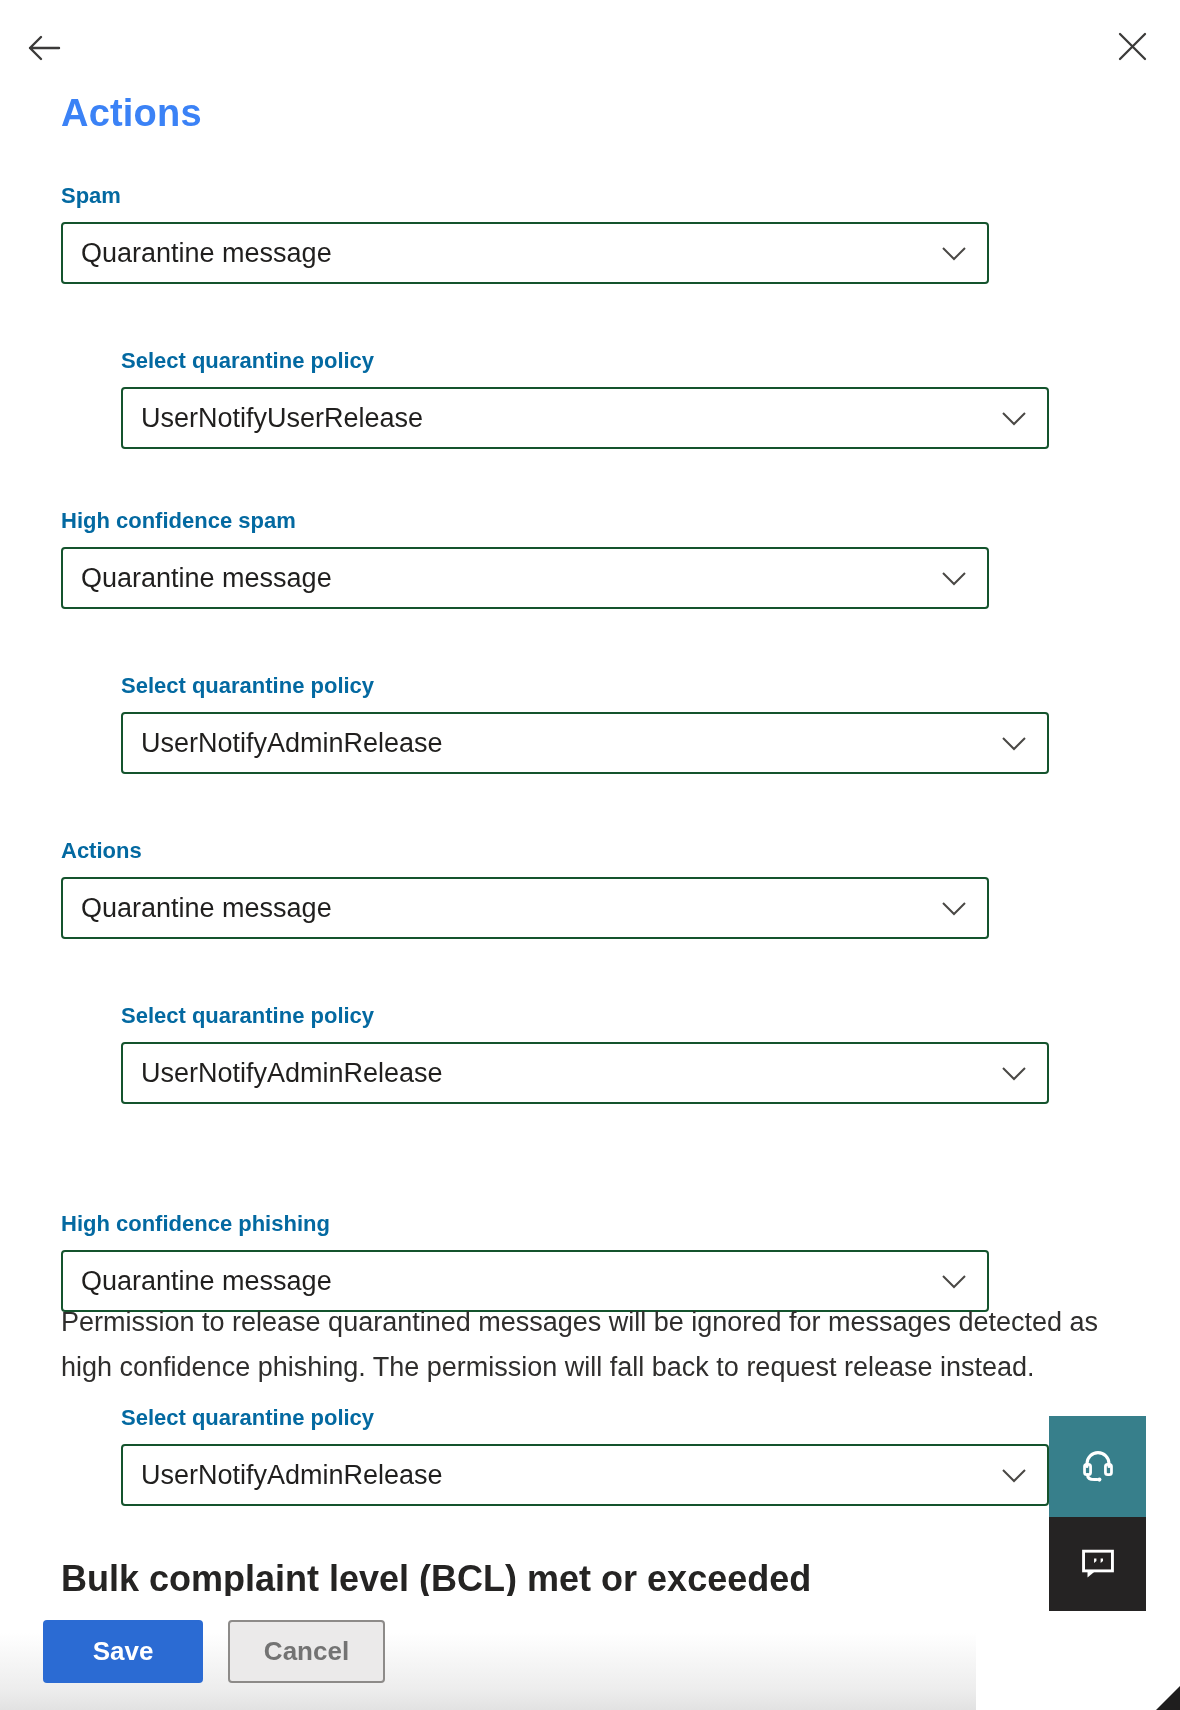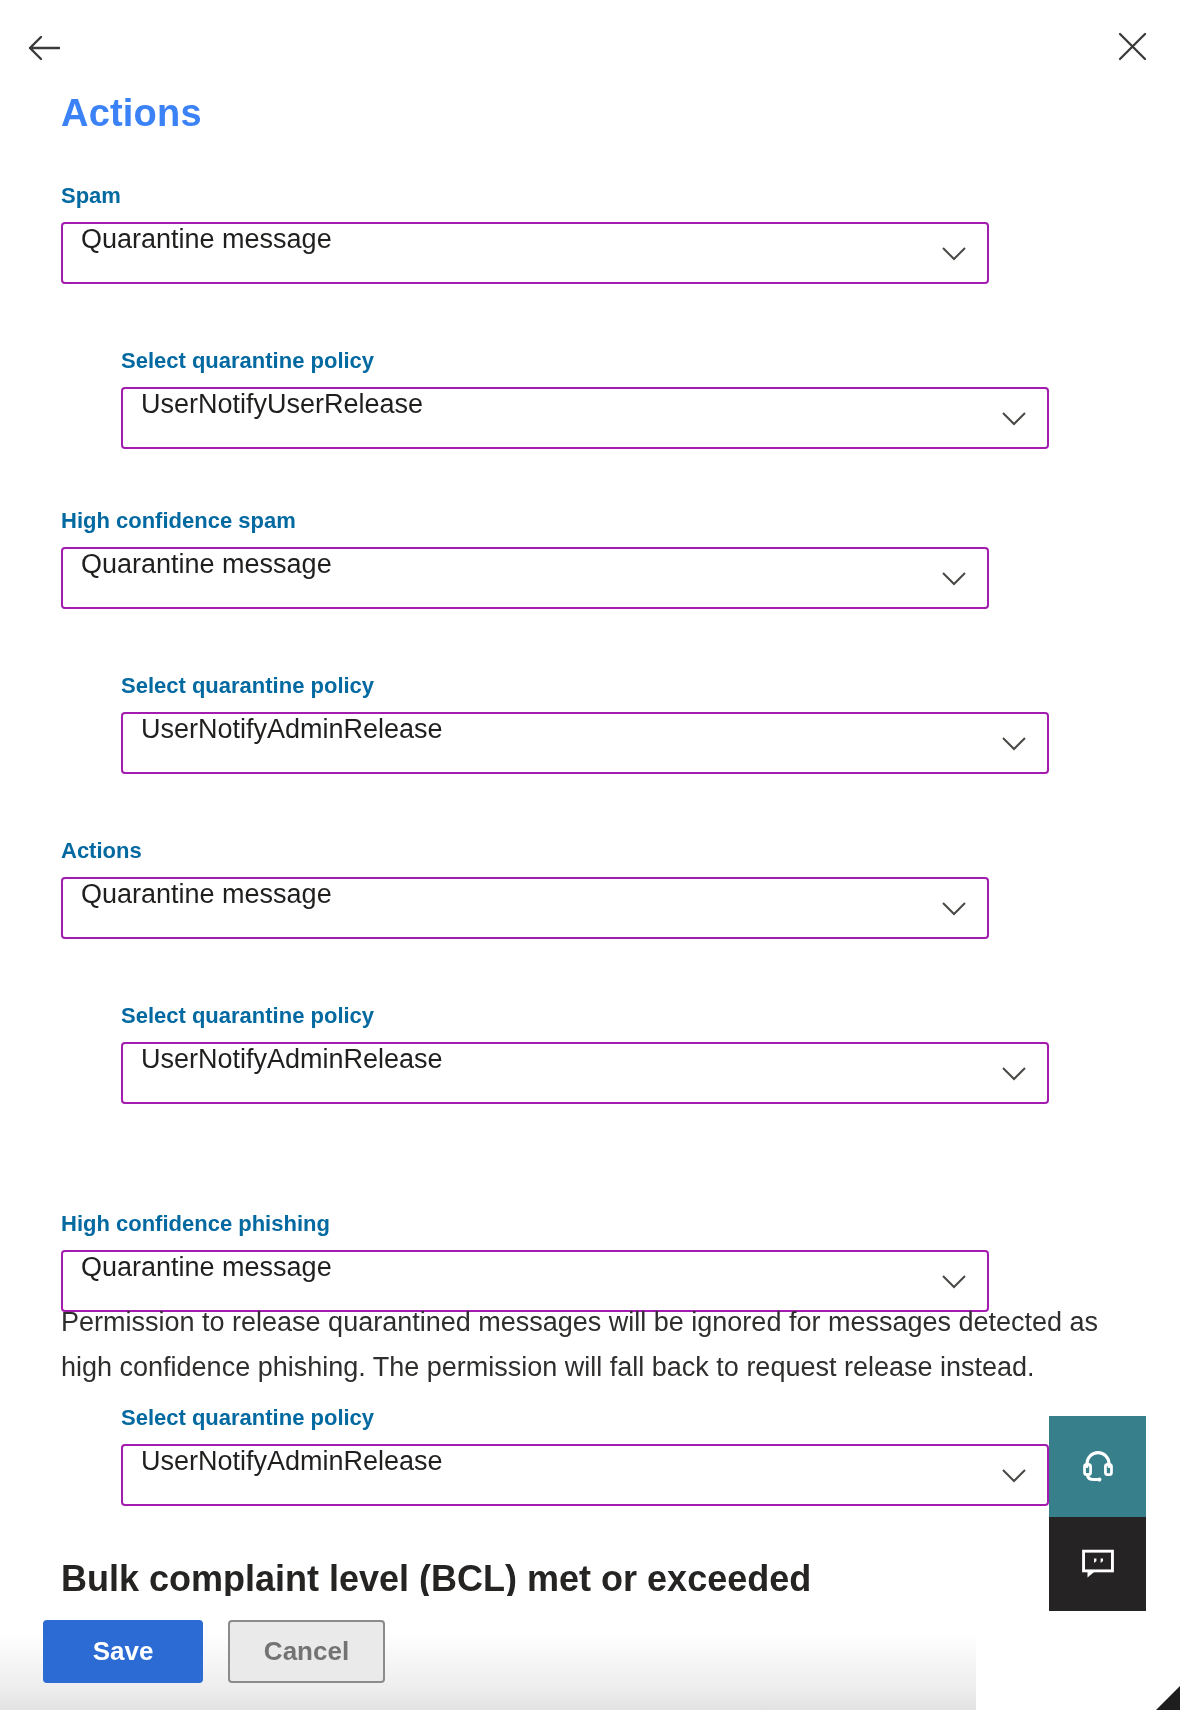--- a/index.html
+++ b/index.html
@@ -43,25 +43,25 @@
     font-size: 22px;
     font-weight: 600;
     color: #0369a1;
     line-height: 32px;
     white-space: nowrap;
   }
   .dropdown {
     position: absolute;
     top: 42px; left: 0;
     width: 928px; height: 62px;
-    border: 2px solid #a21caf;
+    border: 2px solid #14532d;
     border-radius: 4px;
     background: #ffffff;
     display: flex;
-    align-items: flex-start;
+    align-items: center;
     padding: 0 56px 0 18px;
     cursor: pointer;
   }
   .dropdown .dvalue {
     font-size: 27px;
     color: #201f1e;
     white-space: nowrap;
     overflow: hidden;
   }
   .dropdown .chev {

